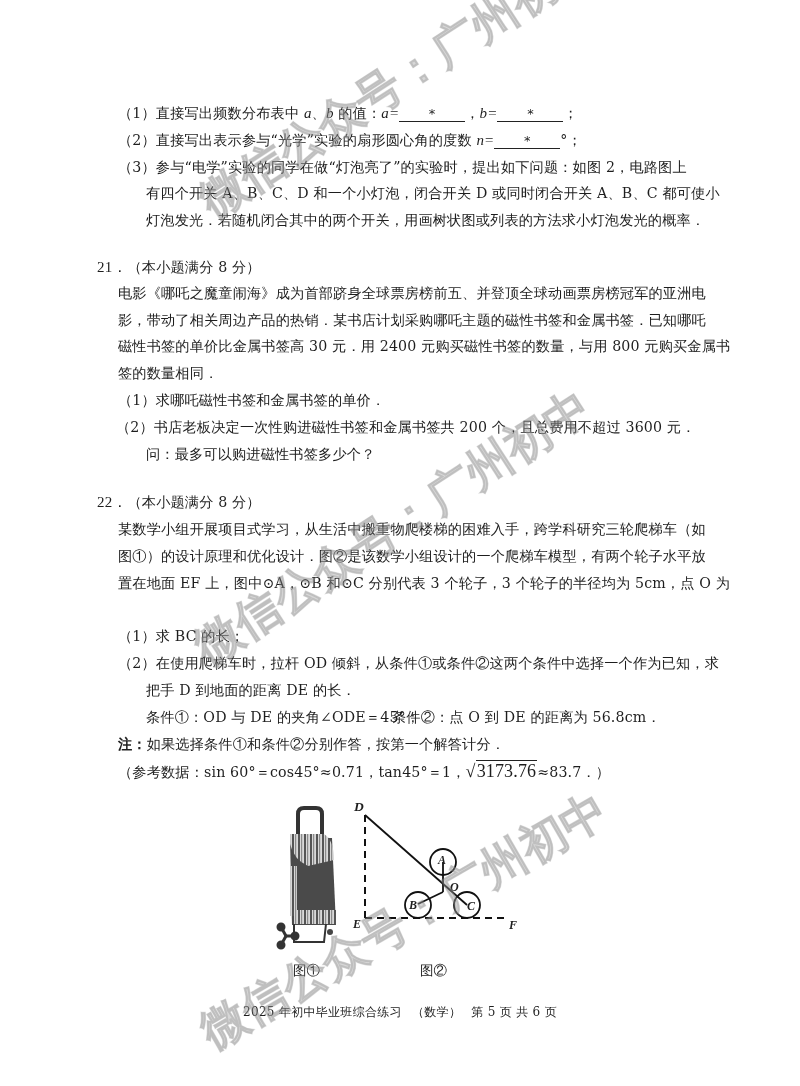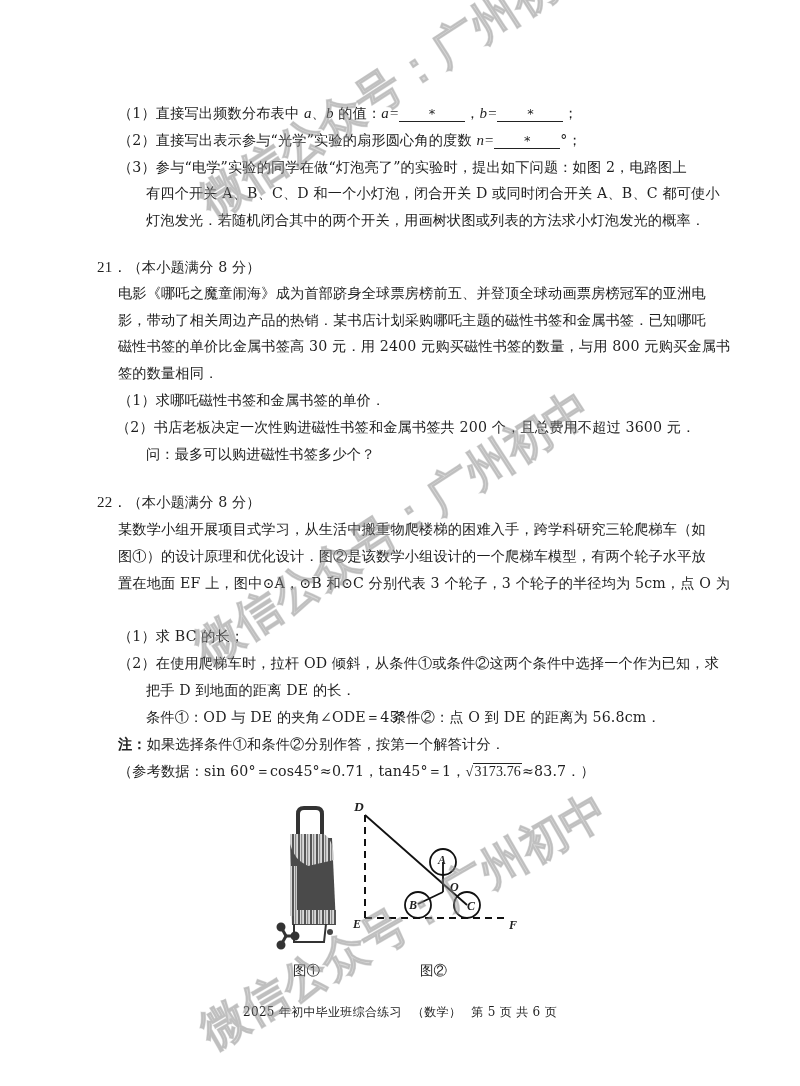--- a/index.html
+++ b/index.html
@@ -11,21 +11,21 @@
     .line {
       position: absolute; left: 0; white-space: nowrap; font-size: 14.2px; line-height: 18px;
       letter-spacing: 0.15px;
     }
     .i { font-style: italic; font-family: "Liberation Serif", serif; font-size: 15px; }
     .blank {
       display: inline-block; border-bottom: 1px solid #222; text-align: center;
       height: 15px; line-height: 16px; vertical-align: baseline; font-family: "DejaVu Sans", sans-serif; font-size: 13px;
     }
     .qnum { font-family: "Liberation Serif", serif; font-size: 15px; }
-    .sqrt { font-family: "Liberation Serif", serif; font-size: 14px; }
+    .sqrt { font-family: "Liberation Serif", serif; font-size: 18px; }
     .sqrt .rad { border-top: 1px solid #222; padding: 0 1px; }
     .watermark {
       position: absolute; font-family: "DejaVu Sans", sans-serif; font-weight: bold;
       color: rgba(150,150,150,0.38); white-space: nowrap; transform-origin: left center;
       -webkit-text-stroke: 1px rgba(120,120,120,0.25); pointer-events: none;
     }
     .fig-label { position: absolute; font-size: 13.5px; }
     .footer { position: absolute; top: 1004px; left: 0; width: 800px; text-align: center; font-size: 12px; letter-spacing: 0.3px; }
     .footer span { margin: 0 3px; }
   </style>

